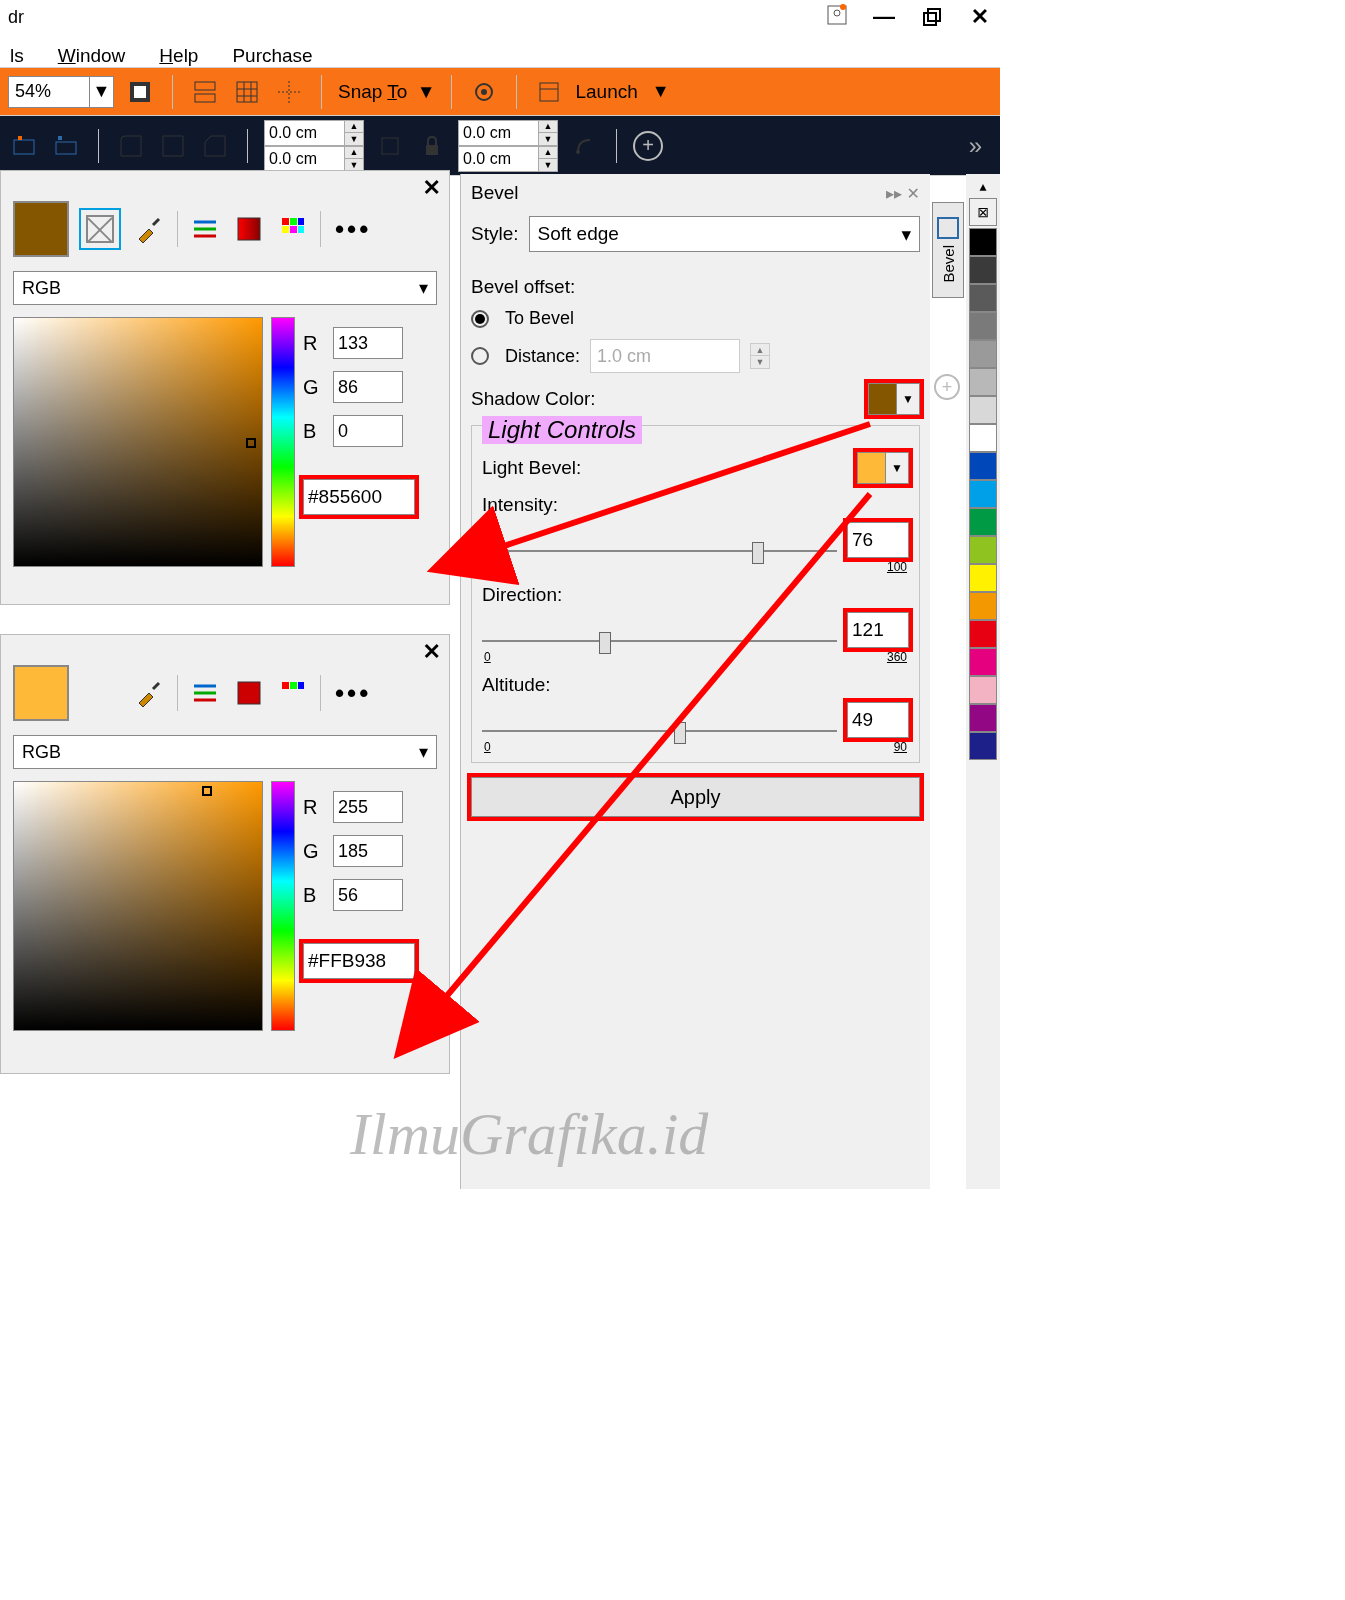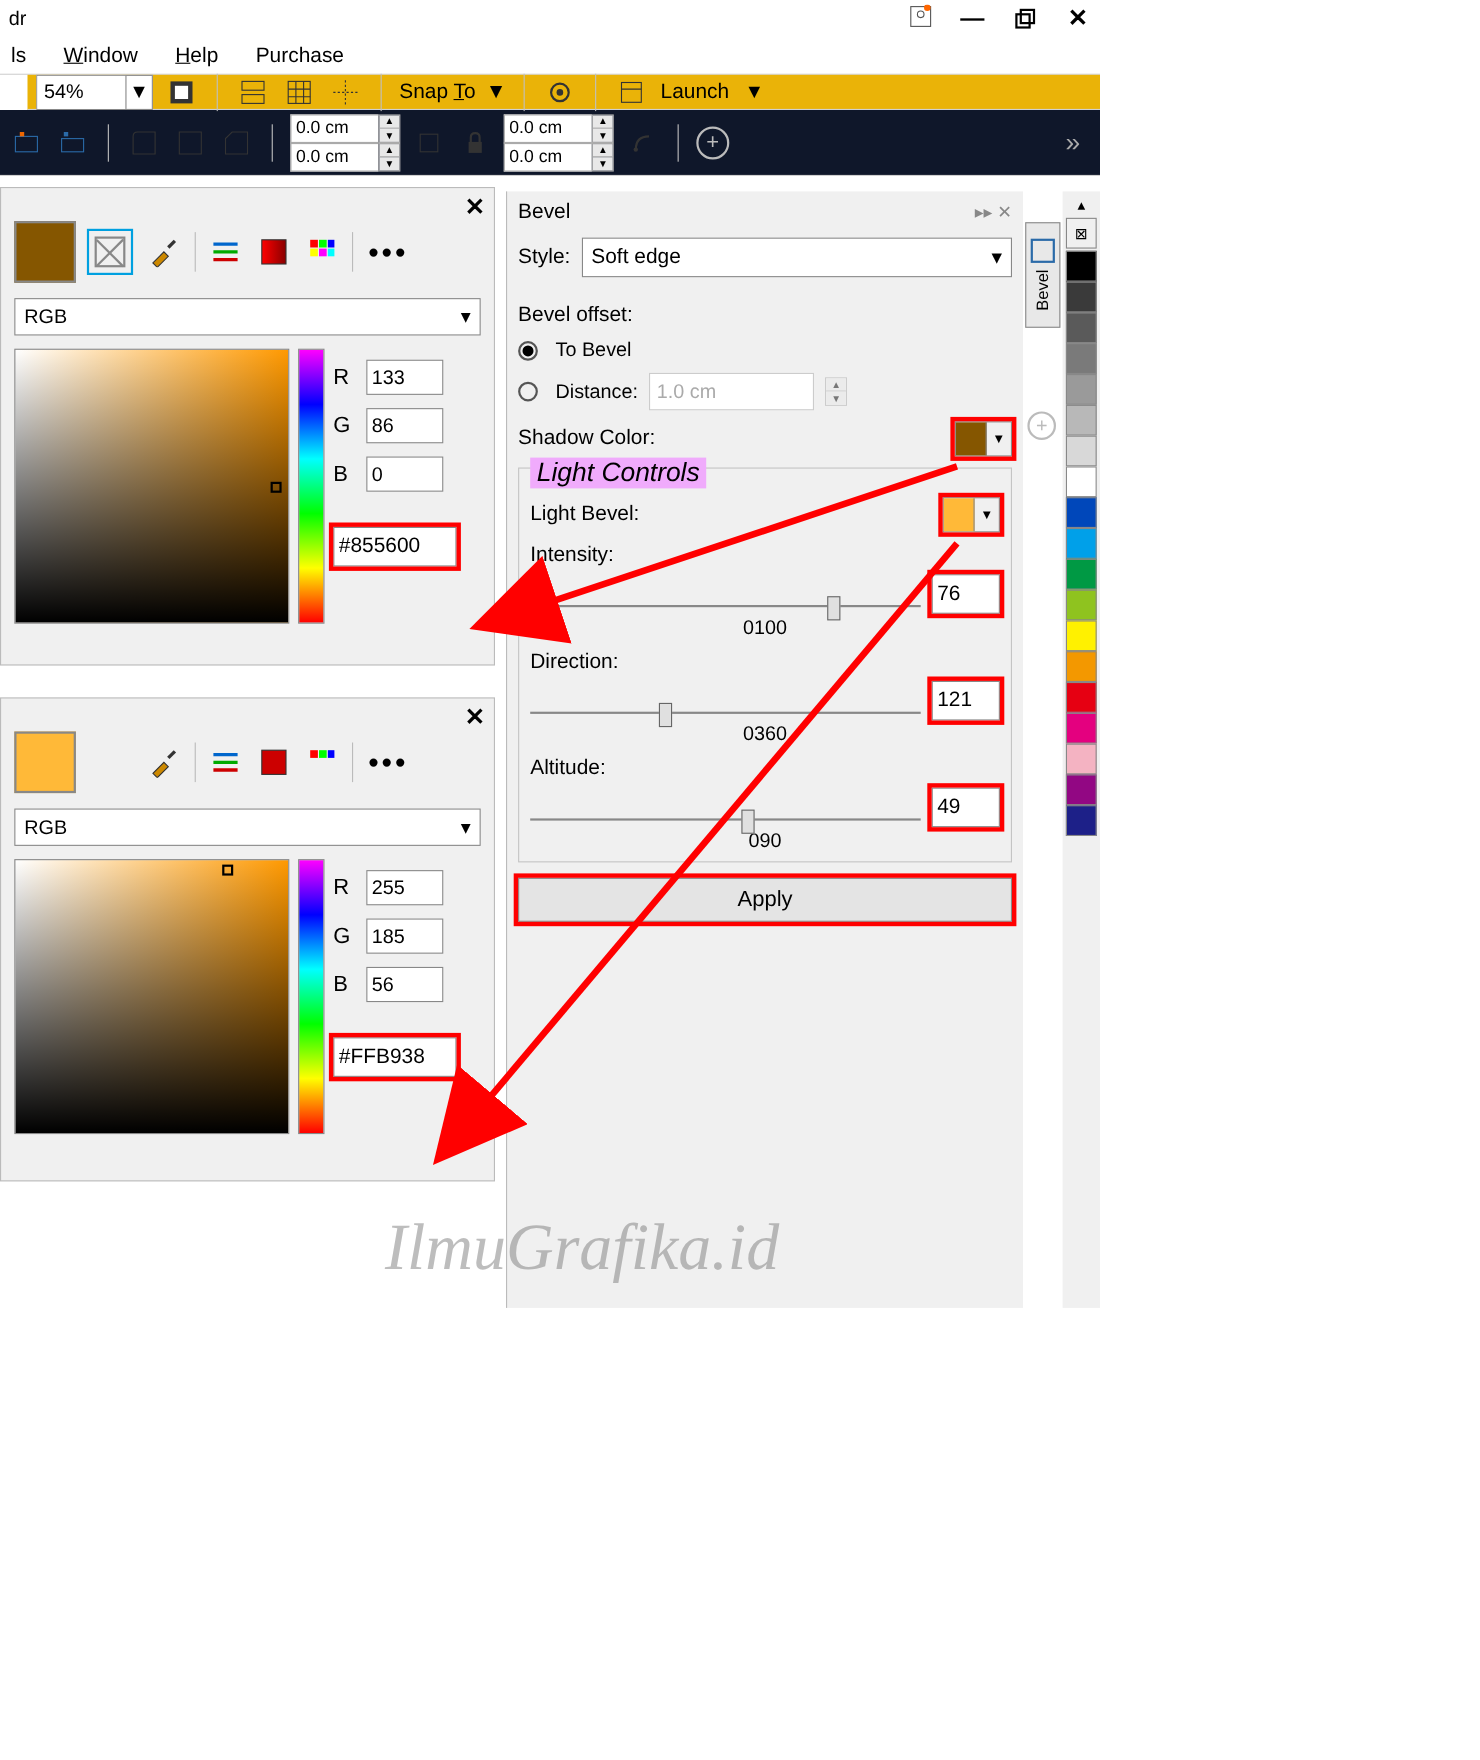--- a/index.html
+++ b/index.html
@@ -1,23 +1,23 @@
 <!DOCTYPE html>
 <html><head>
 <meta charset="utf-8">
 <style>
   * { box-sizing: border-box; font-family: "Segoe UI", Arial, sans-serif; }
   body { margin:0; background:#fff; width:1000px; height:1189px; position:relative; overflow:hidden; font-size:18px; color:#000; }
   .title-bar { height:32px; display:flex; align-items:center; justify-content:space-between; padding:17px 8px; }
   .title-bar .left { font-size:18px; }
   .title-bar .right { display:flex; gap:24px; align-items:center; }
   .win-btn { width:24px; height:24px; display:flex; align-items:center; justify-content:center; font-size:22px; font-weight:bold; }
-  .menu-bar { height:34px; display:flex; align-items:center; gap:34px; padding-left:10px; font-size:19px; border-bottom:1px solid #d0d0d0;}
+  .menu-bar { height:34px; display:flex; align-items:flex-end; gap:34px; padding-left:10px; font-size:19px; border-bottom:1px solid #d0d0d0;}
   .menu-bar span u { text-decoration:underline; }
-  .toolbar1 { height:32px; border-bottom:1px solid #d0d0d0; background:#eab308; display:flex; align-items:center; gap:10px; padding:0 8px;margin-left:25px;}
+  .toolbar1 { height:48px; border-bottom:1px solid #d0d0d0; background:#f97316; display:flex; align-items:center; gap:10px; padding:0 8px;}
   .sep { width:1px; height:34px; background:#c0c0c0; margin:0 6px;}
   .zoom-box { display:flex; border:1px solid #888; background:#fff; height:32px; }
   .zoom-box input { border:none; width:80px; padding:0 6px; font-size:18px; }
   .zoom-box .arrow { width:24px; border-left:1px solid #888; display:flex; align-items:center; justify-content:center; }
   .tb-ico { width:32px; height:32px; border:1px solid transparent; display:flex; align-items:center; justify-content:center; }
   .tb-ico svg { width:24px; height:24px; }
   .drop-tri { margin-left:4px; }
   .toolbar2 { height:60px; border-bottom:1px solid #d0d0d0; background:#0f172a; display:flex; align-items:center; gap:10px; padding:0 8px; }
   .dim-box { display:flex; flex-direction:column; }
   .dim-box .row { display:flex; align-items:center; }
@@ -68,21 +68,21 @@
   .color-btn{display:flex;border:1px solid #888;height:32px;}
   .color-btn .sw{width:28px;border-right:1px solid #888;}
   .color-btn .ar{width:22px;display:flex;align-items:center;justify-content:center;font-size:12px;}
   .group-box{border:1px solid #c4c4c4;padding:8px 10px;margin-top:6px;}
   .group-title{position:relative;top:-18px;background:#f0abfc;padding:0 6px;font-size:24px;display:inline-block;font-style:italic;}
   .slider-row{margin:6px 0 2px 0; display:flex; align-items:flex-end; gap:10px;}
   .slider-track{flex:1;height:22px;position:relative;}
   .slider-track .line{position:absolute;top:14px;left:0;right:0;height:2px;background:#888;}
   .slider-track .thumb{position:absolute;top:6px;width:12px;height:22px;background:#e0e0e0;border:1px solid #666;}
   .val-in{width:62px;height:36px;border:1px solid #888;font-size:19px;padding-left:4px;}
-  .range-lbl{display:flex;justify-content:center;font-size:18px;padding:0 2px;}
+  .range-lbl{display:flex;justify-content:space-between;font-size:12px;padding:0 2px;text-decoration:underline;}
   .apply-btn{width:100%;height:40px;border:1px solid #888;background:#e4e4e4;font-size:20px;margin-top:14px;}
 
   
   .palette-strip { position:absolute; right:0; top:0; bottom:0; width:34px; background:#f0f0f0; display:flex; flex-direction:column; align-items:center; padding-top:4px;}
   .pal-x{width:28px;height:28px;border:1px solid #888;display:flex;align-items:center;justify-content:center;font-size:14px;margin-bottom:2px;}
   .pal-c{width:28px;height:28px;border:1px solid #888;margin-bottom:0;}
   .pal-arrow{font-size:14px;height:20px;}
   .side-tab{position:absolute;right:36px;top:28px;width:32px;height:96px;border:1px solid #888;background:#e8e8e8;display:flex;flex-direction:column;align-items:center;justify-content:center;gap:6px;}
   .side-tab .ico{width:22px;height:22px;border:2px solid #2a6aa8;}
   .side-tab .txt{writing-mode:vertical-rl;transform:rotate(180deg);font-size:15px;}

